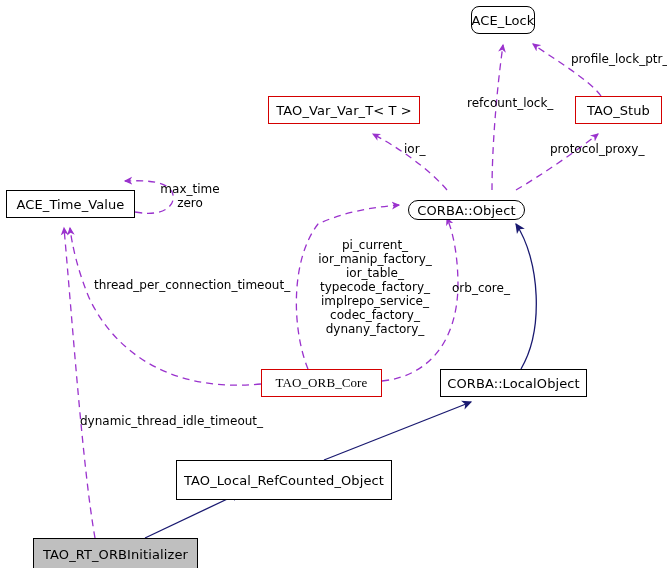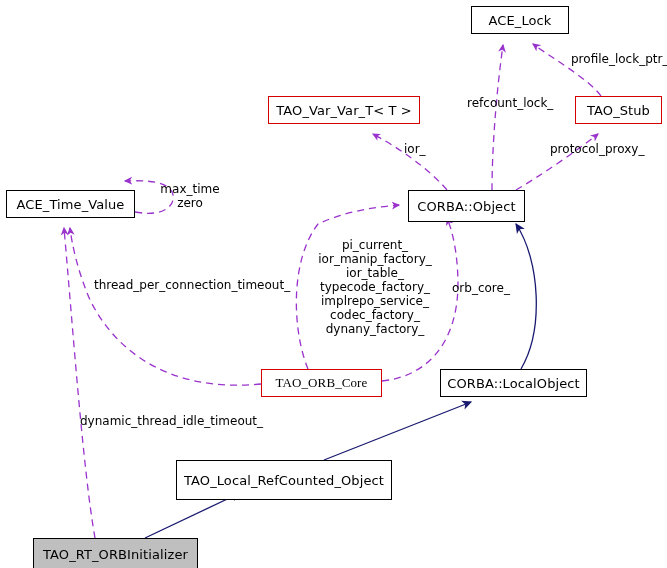--- a/index.html
+++ b/index.html
@@ -91,37 +91,37 @@
     <g fill="none" stroke="#191970" stroke-width="1.3">
 
       <path d="M521,369 C544,330 540,260 516,224" marker-end="url(#arrow-inherit)"></path>
 
       <path d="M324,460 L471,402" marker-end="url(#arrow-inherit)"></path>
 
       <path d="M145,538 L240,493" marker-end="url(#arrow-inherit)"></path>
     </g>
   </svg>
 
-  <div class="node-box" style="left:471px; top:6px; width:98px; height:28px;">
+  <div class="node-box" style="left:471px; top:6px; width:64px; height:28px;border-radius:8px;">
     <span>ACE_Lock</span>
   </div>
 
   <div class="node-box red-border" style="left:268px; top:96px; width:152px; height:28px;">
     <span>TAO_Var_Var_T&lt; T &gt;</span>
   </div>
 
   <div class="node-box red-border" style="left:575px; top:96px; width:87px; height:28px;">
     <span>TAO_Stub</span>
   </div>
 
   <div class="node-box" style="left:6px; top:190px; width:129px; height:28px;">
     <span>ACE_Time_Value</span>
   </div>
 
-  <div class="node-box" style="left:408px; top:190px; width:117px; height:32px;">
+  <div class="node-box" style="left:408px; top:200px; width:117px; height:20px;border-radius:11px;">
     <span>CORBA::Object</span>
   </div>
 
   <div class="node-box red-border" style="left:261px; top:369px; width:121px; height:28px;font-family:Liberation Serif, serif;">
     <span>TAO_ORB_Core</span>
   </div>
 
   <div class="node-box" style="left:440px; top:369px; width:147px; height:28px;">
     <span>CORBA::LocalObject</span>
   </div>

